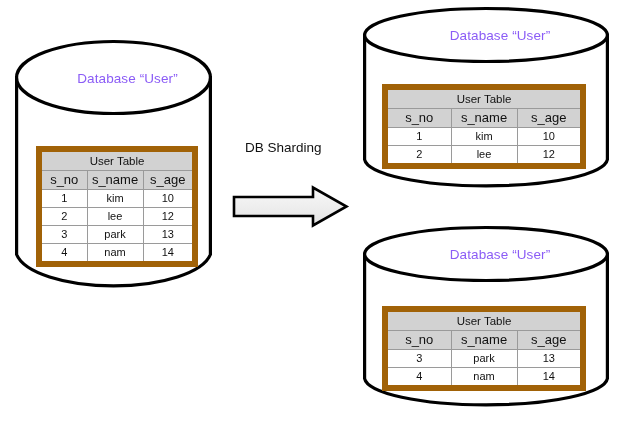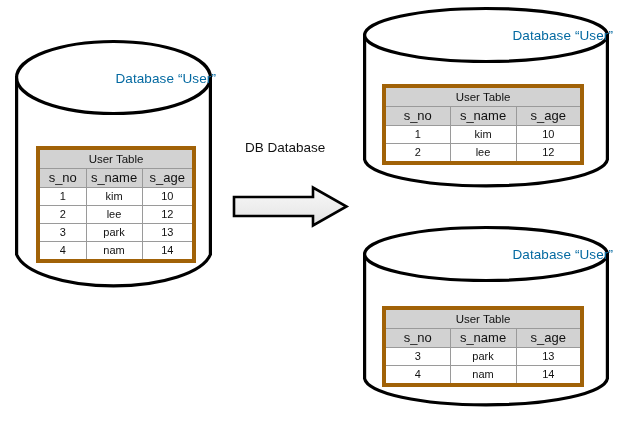--- a/index.html
+++ b/index.html
@@ -29,36 +29,36 @@
     position: absolute;
   }
   .cyl-svg {
     position: absolute;
     left: 0;
     top: 0;
     overflow: visible;
   }
   .cyl-label {
     position: absolute;
-    left: 4px;
+    left: 14px;
     width: 100%;
-    text-align: right;
+    text-align: center;
     font-size: 13.5px;
     letter-spacing: 0.1px;
     white-space: nowrap;
-    color: #0369a1;
+    color: #8b5cf6;
   }
 
   
   .db-table {
     position: absolute;
     border-collapse: collapse;
     table-layout: fixed;
     background: #c4b5fd;
-    border: 4px solid #a16207;
+    border: 6px solid #a16207;
   }
   .db-table td {
     border: 1px solid #9a9a9a;
     text-align: center;
     font-size: 11px;
     color: #111111;
     padding: 0;
     height: 17px;
     line-height: 17px;
     background: #ffffff;
@@ -133,21 +133,21 @@
         <td>13</td>
       </tr>
       <tr>
         <td>4</td>
         <td>nam</td>
         <td>14</td>
       </tr>
     </tbody>
   </table>
 
-  <div class="arrow-label" style="left:245px; top:140px;">DB Database</div>
+  <div class="arrow-label" style="left:245px; top:140px;">DB Sharding</div>
 
   <div class="arrow-wrap" style="left:232px; top:185px; width:118px; height:44px;">
     <svg width="118" height="44" viewBox="0 0 118 44">
       <defs>
         <linearGradient id="arrowGrad" x1="0" y1="0" x2="0" y2="1">
           <stop offset="0%" stop-color="#f8f8f8"></stop>
           <stop offset="55%" stop-color="#ededed"></stop>
           <stop offset="100%" stop-color="#e2e2e2"></stop>
         </linearGradient>
       </defs>

